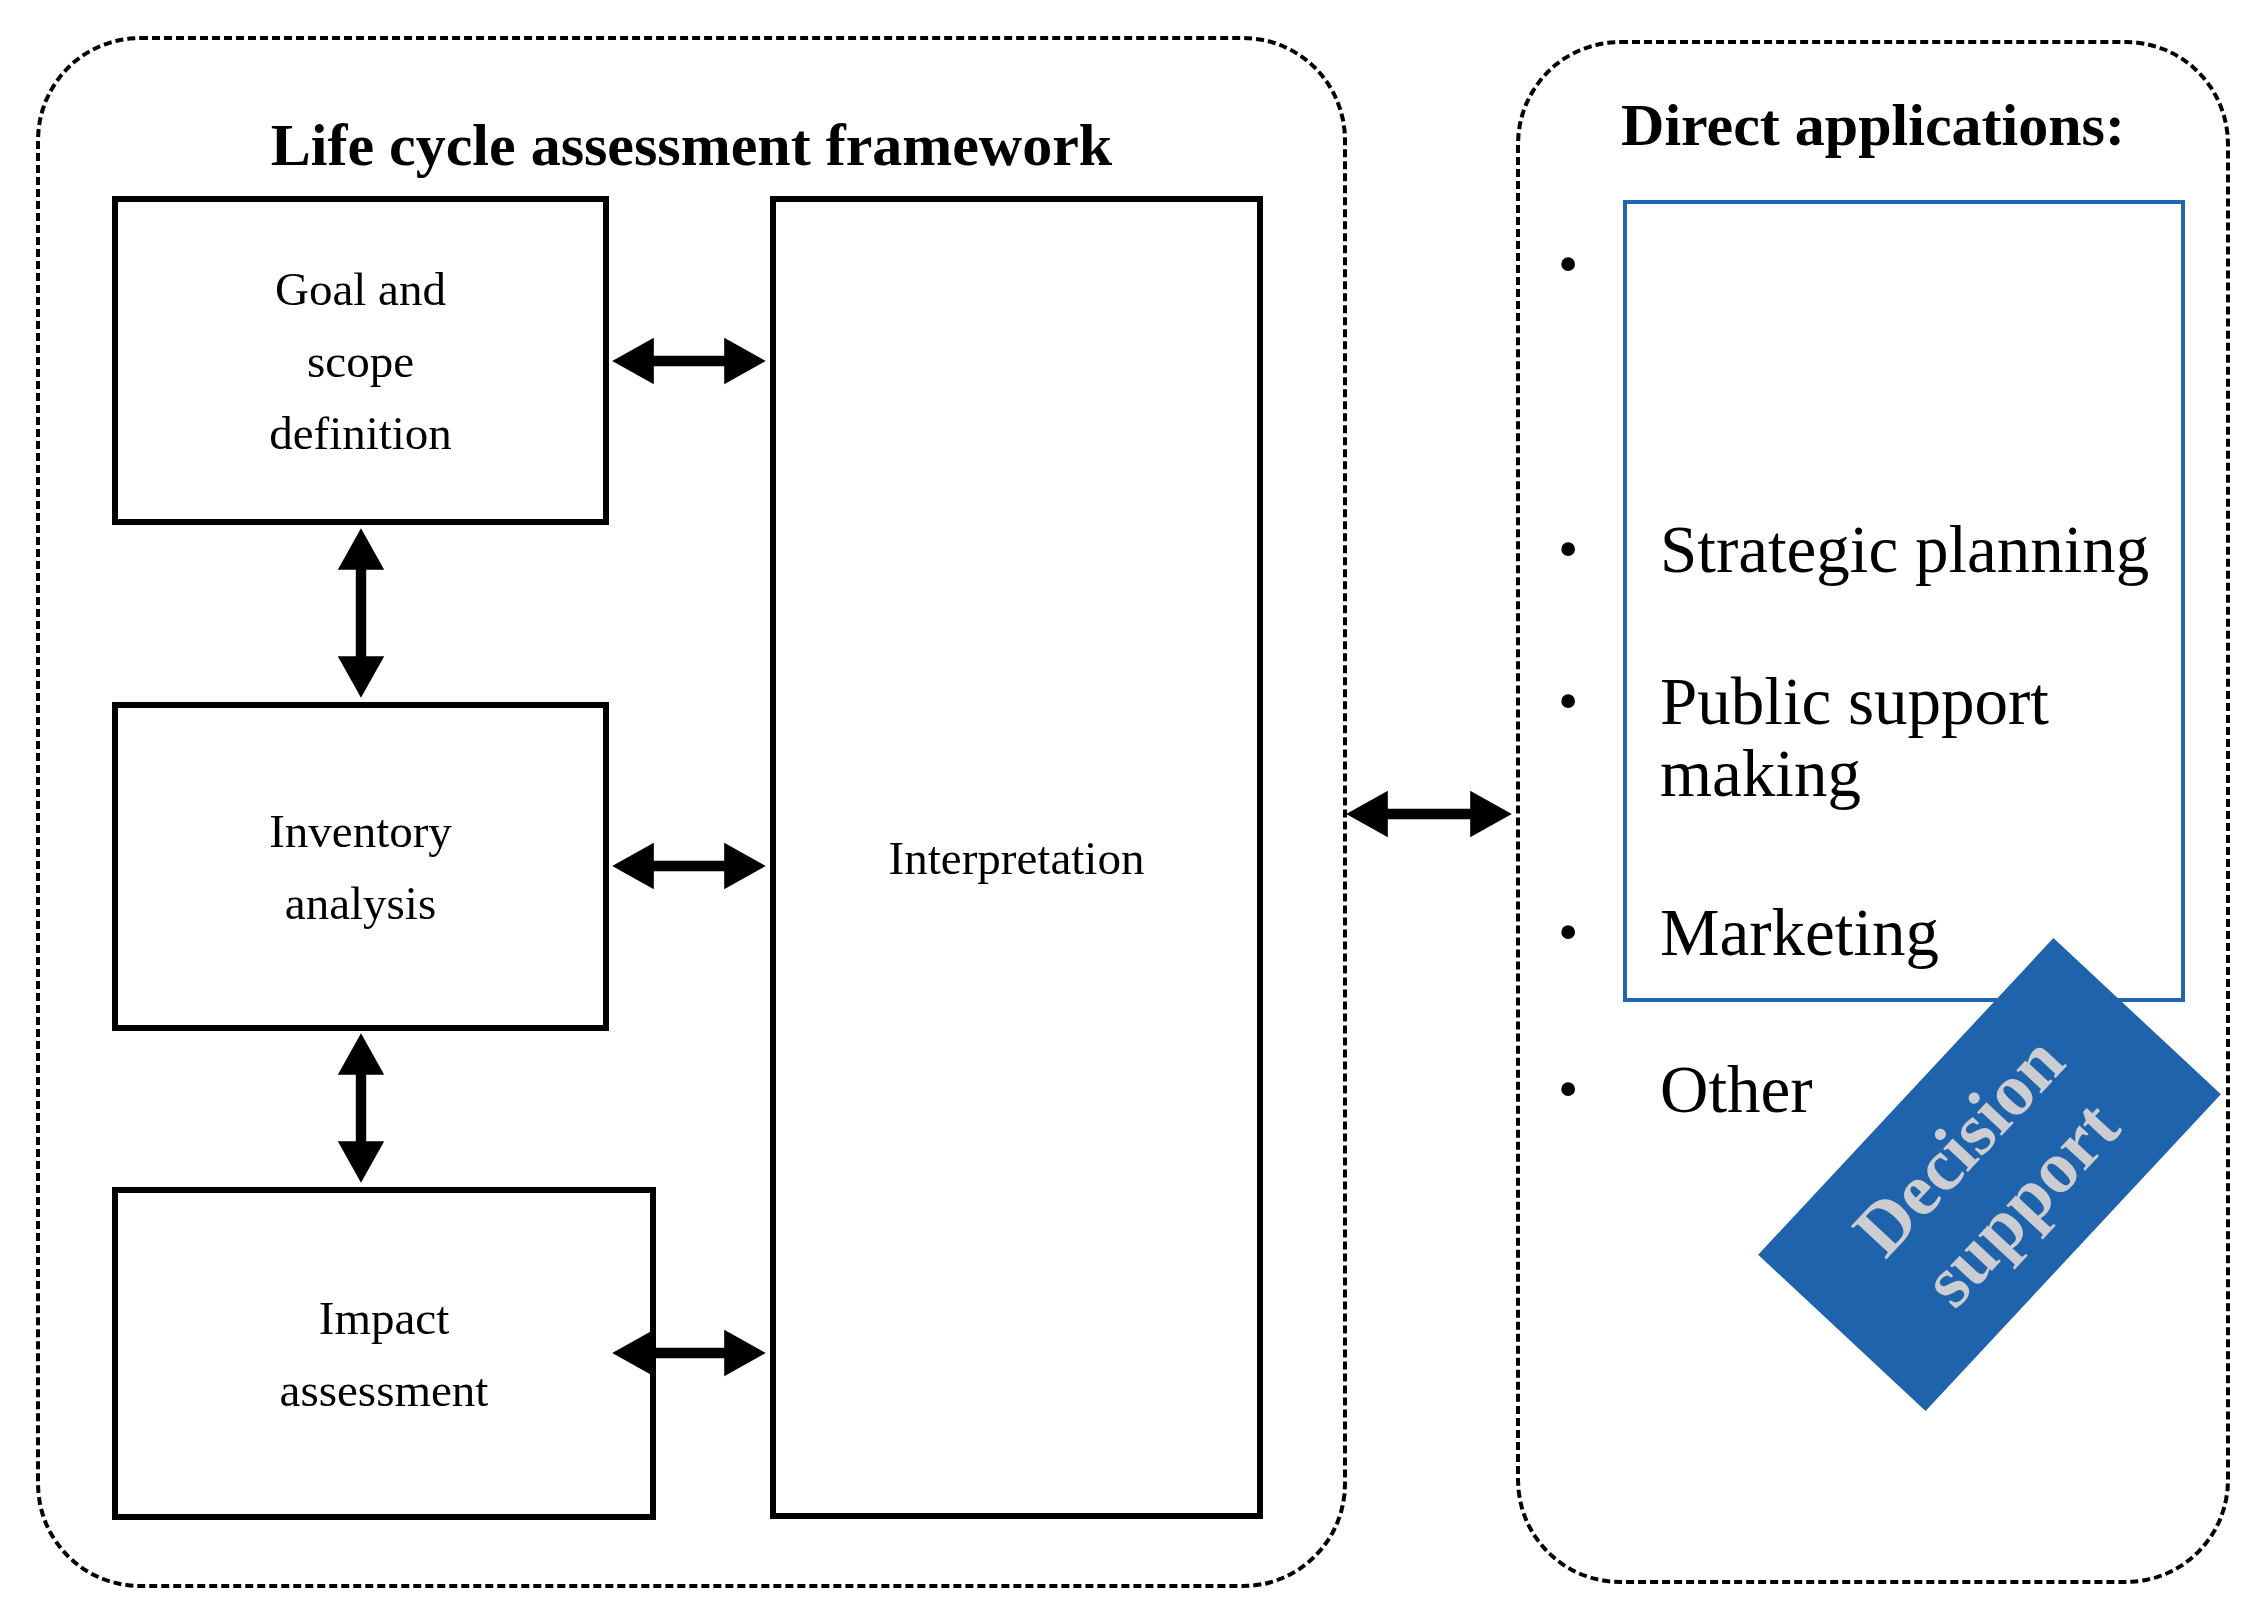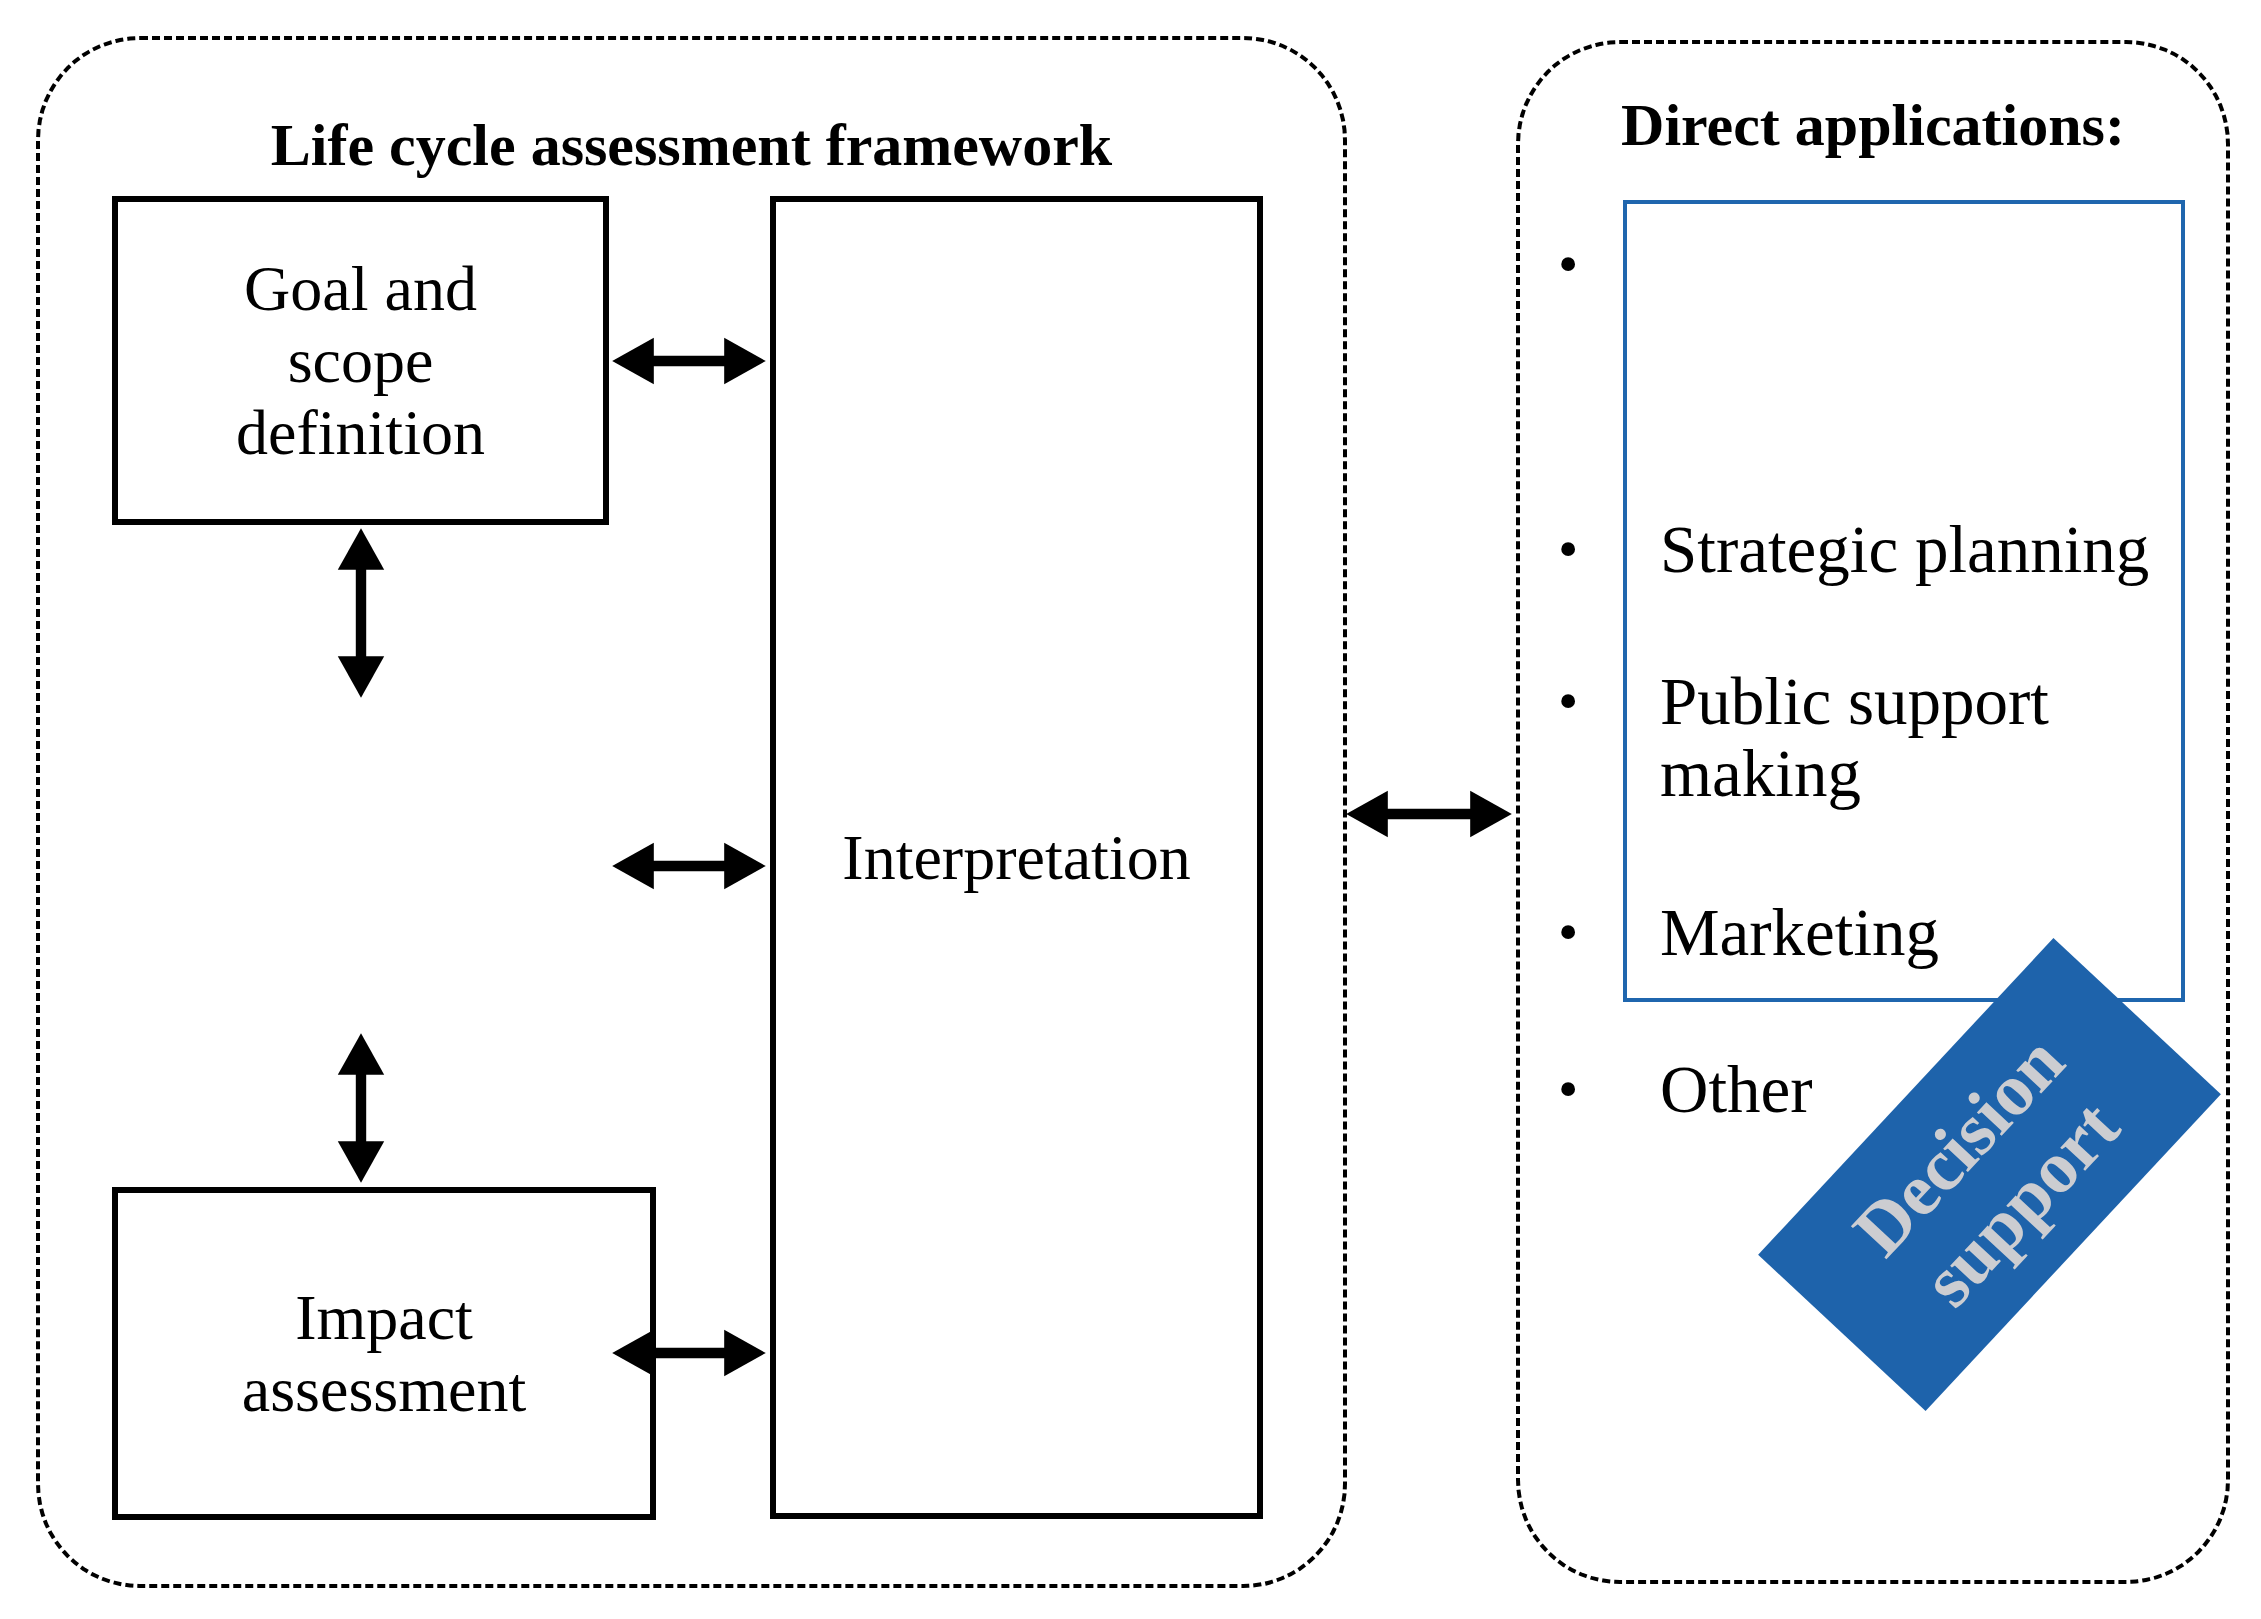--- a/index.html
+++ b/index.html
@@ -38,21 +38,21 @@
   
   .box{
     position:absolute;
     border:6.4px solid #000;
     box-sizing:border-box;
     background:#fff;
     display:flex;
     align-items:center;
     justify-content:center;
     text-align:center;
-    font-size:64px;
+    font-size:47px;
     line-height:72px;
     white-space:pre-line;
   }
   .box-goal        {left:72px;  top:156px;  width:497px; height:329px;}
   .box-inventory   {left:72px;  top:662px;  width:497px; height:329px;}
   .box-impact      {left:72px;  top:1147px; width:544px; height:333px;}
   .box-interp      {left:730px; top:156px;  width:493px; height:1323px;}
 
   .arrow{position:absolute;}
   .arrow polygon{fill:#000;}
@@ -119,20 +119,24 @@
 
   <section class="panel panel-left">
     <h2 class="panel-title">Life cycle assessment framework</h2>
 
     <div class="box box-goal">
       <span>Goal and
 scope
 definition</span>
     </div>
 
+    <div class="box box-inventory">
+      <span>Inventory
+analysis</span>
+    </div>
 
     <div class="box box-impact">
       <span>Impact
 assessment</span>
     </div>
 
     <div class="box box-interp">
       <span>Interpretation</span>
     </div>
 

